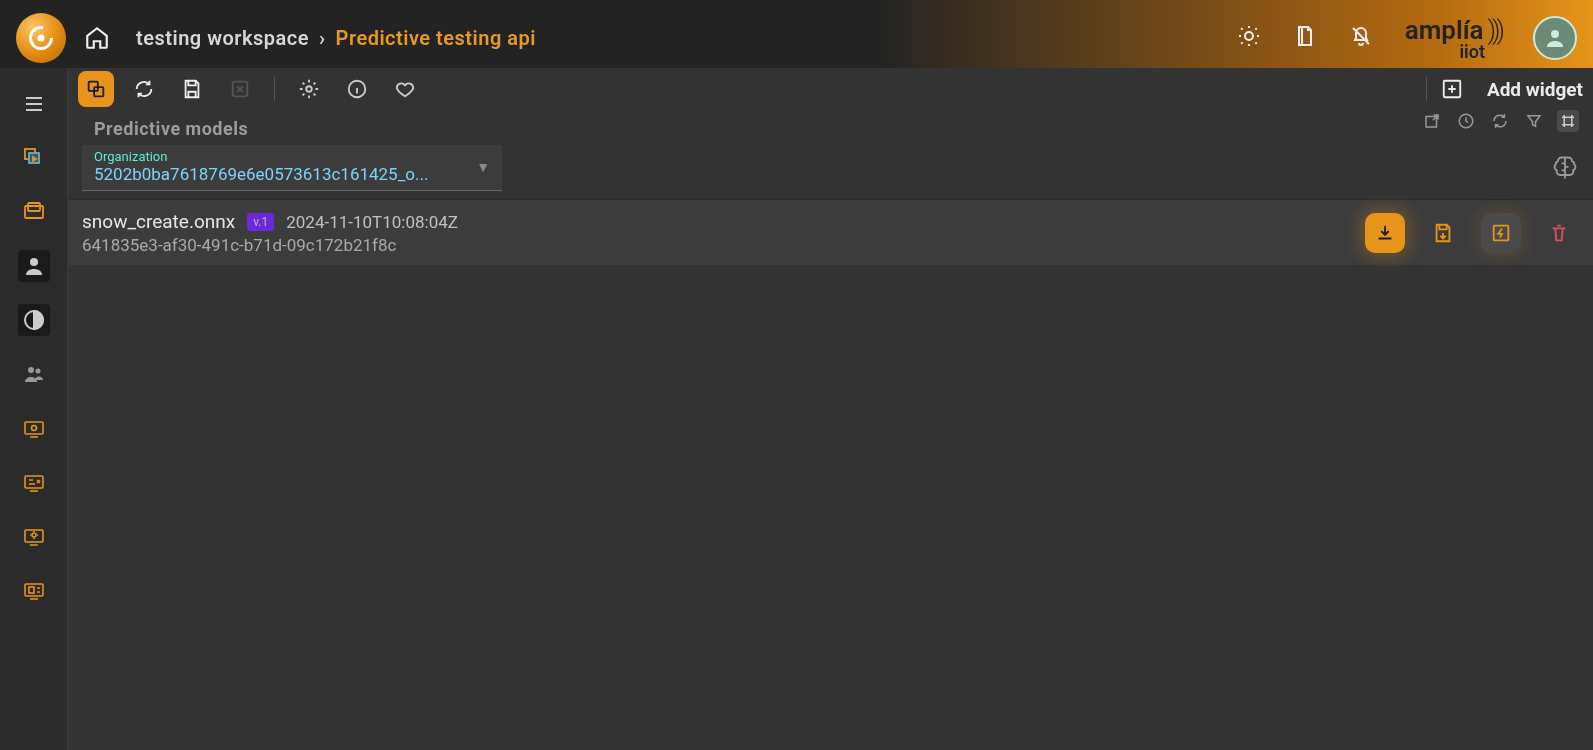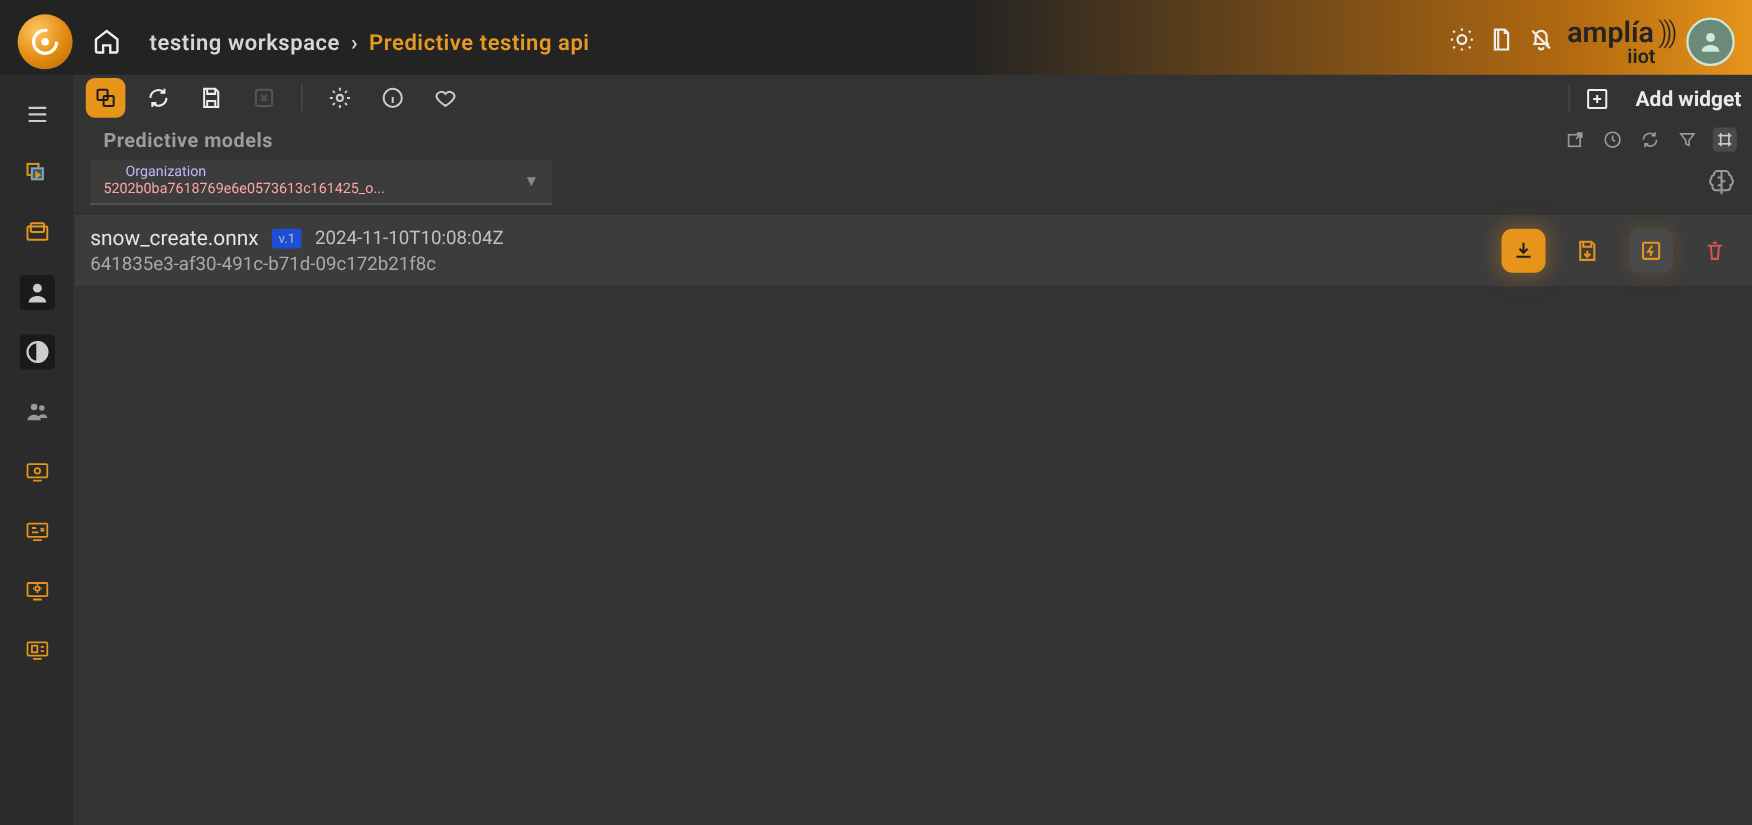--- a/index.html
+++ b/index.html
@@ -27,21 +27,21 @@
     display: flex; align-items: center; justify-content: center;
     margin-right: 18px;
     position: relative;
   }
   .logo svg { width: 28px; height: 28px; }
   .home-ico { width: 26px; height: 26px; margin-right: 26px; cursor: pointer; }
   .breadcrumb { display: flex; align-items: center; gap: 10px; font-size: 20px; font-weight: 600; letter-spacing: .5px; }
   .crumb-parent { color: #d6d6d6; }
   .crumb-sep   { color: #d6d6d6; }
   .crumb-active{ color: #e69a24; }
-  .top-right { margin-left: auto; display: flex; align-items: center; gap: 12px; text-align: right; }
+  .top-right { margin-left: auto; display: flex; align-items: center; gap: 32px; text-align: right; }
   .top-right svg { width: 24px; height: 24px; cursor: pointer; }
   .brand { display: flex; flex-direction: column; align-items: flex-end; color: #232323; font-weight: 600; }
   .brand-main { font-size: 26px; display:flex; align-items:center; gap:4px;}
   .brand-main .waves { letter-spacing:-4px; font-weight:300;}
   .brand-sub  { font-size: 18px; margin-top:-4px; margin-right:16px;}
   .avatar { width: 44px; height: 44px; border-radius: 50%; background:#6b8a78; border:2px solid #cfeadb; display:flex;align-items:center;justify-content:center; }
   .avatar svg{width:24px;height:24px;}
 
   
   .sidebar { position:absolute; top:68px; left:0; bottom:0; width:68px; background:#2b2b2b; display:flex; flex-direction:column; align-items:center; gap:22px; padding-top:20px; border-right:1px solid #3a3a3a;}
@@ -52,41 +52,41 @@
   
   .main { position:absolute; top:68px; left:68px; right:0; bottom:0; background:#333333; }
   .toolbar { height:42px; display:flex; align-items:center; padding:4px 10px; gap:12px;}
   .tb-btn { width:36px; height:36px; display:flex; align-items:center; justify-content:center; border-radius:8px; cursor:pointer;}
   .tb-btn svg{width:22px;height:22px;}
   .tb-active{ background:#e6951a; }
   .tb-active svg{stroke:#1d1d1d;}
   .tb-sep { width:1px; height:24px; background:#555; margin:0 4px;}
   .tb-disabled svg{stroke:#555;}
   .tb-right{ margin-left:auto; display:flex; align-items:center; gap:10px; }
-  .add-widget{ display:flex; align-items:flex-end; gap:24px; font-size:19px; font-weight:700; color:#eaeaea; cursor:pointer;}
+  .add-widget{ display:flex; align-items:flex-start; gap:24px; font-size:19px; font-weight:700; color:#eaeaea; cursor:pointer;}
   .add-widget svg{width:22px;height:22px;}
 
   .panel-title { color:#9c9c9c; font-size:18px; font-weight:700; letter-spacing:.5px; padding:8px 12px 4px;}
-  .panel-head { display:flex; align-items:center; justify-content:space-between; padding:0 14px;gap:13px;}
+  .panel-head { display:flex; justify-content:space-between; padding:0 14px;gap:13px;}
   .panel-head-icons{display:flex; gap:12px;}
   .panel-head-icons .pi{width:22px;height:22px; cursor:pointer; display:flex;align-items:center;justify-content:center; border-radius:4px;}
   .panel-head-icons .pi svg{width:18px;height:18px;}
   .pi-active{background:#4a4a4a;}
 
   .org-row{ padding:2px 14px 8px; display:flex; align-items:center; justify-content:space-between;}
   .org-box{ width:420px; background:#3c3c3c; padding:4px 12px 6px; display:flex; align-items:center; justify-content:space-between; border-bottom:1px solid #666;}
-  .org-label{ font-size:13px; color:#c4b5fd;margin-left:20px; }
-  .org-value{ font-size:13px; color:#fca5a5; white-space:nowrap; overflow:hidden; text-overflow:ellipsis;}
+  .org-label{ font-size:13px; color:#5eead4; }
+  .org-value{ font-size:17px; color:#7dd3fc; white-space:nowrap; overflow:hidden; text-overflow:ellipsis;}
   .org-caret{ color:#888; font-size:14px; margin-left:12px;}
 
   .brain{ width:28px;height:28px; cursor:pointer; }
 
   .model-row{ background:#3c3c3c; padding:10px 14px; display:flex; align-items:center; gap:12px; border-top:1px solid #2b2b2b;}
   .model-name{ color:#e6e6e6; font-size:19px;}
-  .model-ver { background:#1d4ed8; color:#bbb; font-size:12px; padding:2px 6px; border-radius:3px;}
+  .model-ver { background:#6d28d9; color:#bbb; font-size:12px; padding:2px 6px; border-radius:3px;}
   .model-ts  { color:#c0c0c0; font-size:17px;}
   .model-id  { color:#a9a9a9; font-size:17px; flex-basis:100%;}
   .model-info{ display:flex; flex-direction:column; gap:2px; }
   .model-top { display:flex; align-items:center; gap:12px;}
   .model-actions{ margin-left:auto; display:flex; align-items:center; gap:18px;}
   .ma{ width:40px;height:40px; display:flex;align-items:center;justify-content:center; border-radius:10px; cursor:pointer;}
   .ma svg{width:22px;height:22px;}
   .ma-dl{ background:#e6951a; box-shadow:0 0 16px 6px rgba(230,149,26,.25);}
   .ma-dl svg{stroke:#1d1d1d;}
   .ma-or svg{stroke:#e6951a;}

